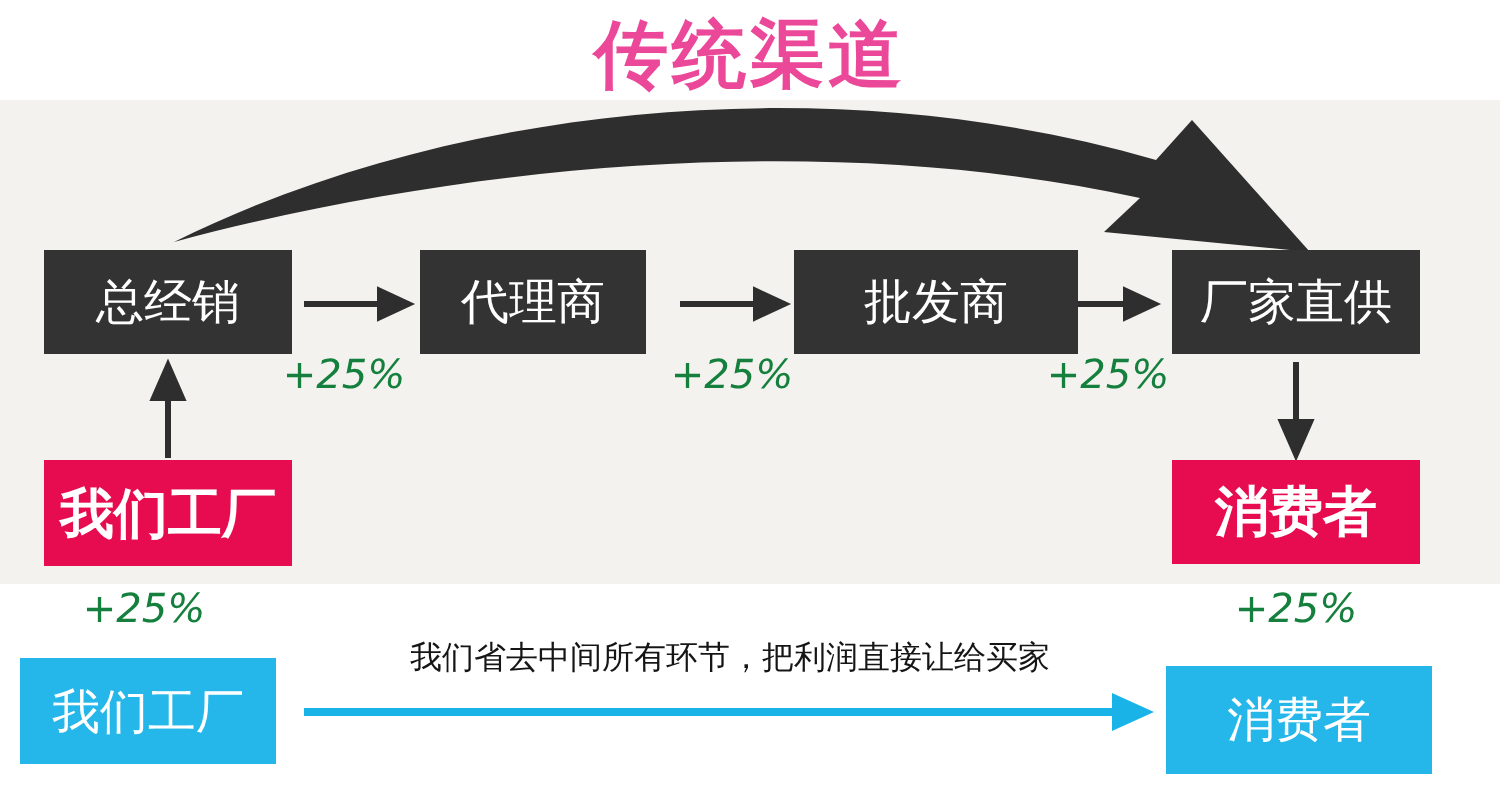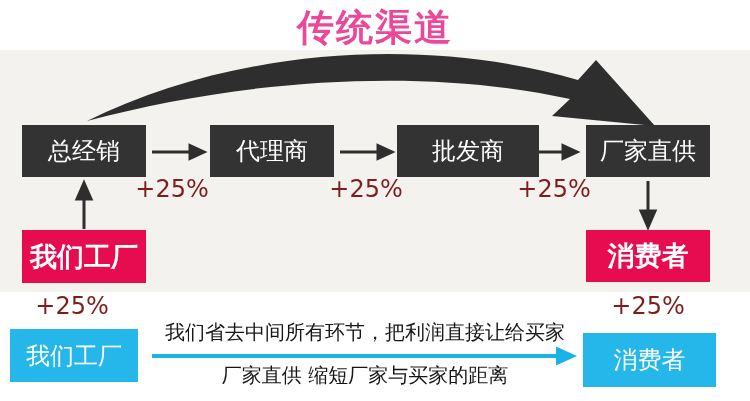--- a/index.html
+++ b/index.html
@@ -14,39 +14,39 @@
   }
   svg.arrows { position:absolute; left:0; top:0; z-index:1; }
   .box {
     position:absolute; display:flex; align-items:center; justify-content:center;
     color:#ffffff; z-index:2; white-space:nowrap;
   }
   .black-box { background:#333333; font-size:24px; }
   .red-box   { background:#e60c4f; font-size:27px; font-weight:bold; }
   .blue-box  { background:#25b7ea; font-size:24px; }
   #chain-box-0 { left:22px;  top:125px; width:124px; height:52px; }
-  #chain-box-1 { left:210px; top:125px; width:124px; height:52px; }
+  #chain-box-1 { left:210px; top:125px; width:113px; height:52px; }
   #chain-box-2 { left:397px; top:125px; width:142px; height:52px; }
   #chain-box-3 { left:586px; top:125px; width:124px; height:52px; }
   #red-factory  { left:22px;  top:230px; width:124px; height:53px; }
   #red-consumer { left:586px; top:230px; width:124px; height:52px; }
   #blue-factory  { left:10px;  top:329px; width:128px; height:53px; }
   #blue-consumer { left:583px; top:333px; width:133px; height:54px; }
   .pct {
     position:absolute; transform:translateX(-50%); z-index:2;
-    font-size:24px; color:#7f1d1d; white-space:nowrap;
+    font-size:20px; color:#15803d; white-space:nowrap;font-style:italic;
   }
   #pct-0 { left:172px; top:175px; }
   #pct-1 { left:366px; top:175px; }
   #pct-2 { left:554px; top:175px; }
   #pct-factory  { left:72px;  top:292px; }
   #pct-consumer { left:648px; top:292px; }
   .note {
     position:absolute; left:150px; width:430px; text-align:center;
-    font-size:20px; color:#151515; z-index:2; white-space:nowrap;
+    font-size:16px; color:#151515; z-index:2; white-space:nowrap;
   }
   #note-line1 { top:319px; }
   #note-line2 { top:362px; }
 </style>
 </head>
 <body>
 
 <div class="canvas">
 
   <div class="gray-band"></div>
@@ -92,15 +92,14 @@
   <div class="pct" id="pct-2">+25%</div>
 
   <div class="box red-box" id="red-factory">我们工厂</div>
   <div class="box red-box" id="red-consumer">消费者</div>
   <div class="pct" id="pct-factory">+25%</div>
   <div class="pct" id="pct-consumer">+25%</div>
 
   <div class="box blue-box" id="blue-factory">我们工厂</div>
   <div class="box blue-box" id="blue-consumer">消费者</div>
   <div class="note" id="note-line1">我们省去中间所有环节，把利润直接让给买家</div>
-  <div class="note" id="note-line2">厂家直供 缩短厂家与买家的距离</div>
 
 </div>
 
 </body></html>

